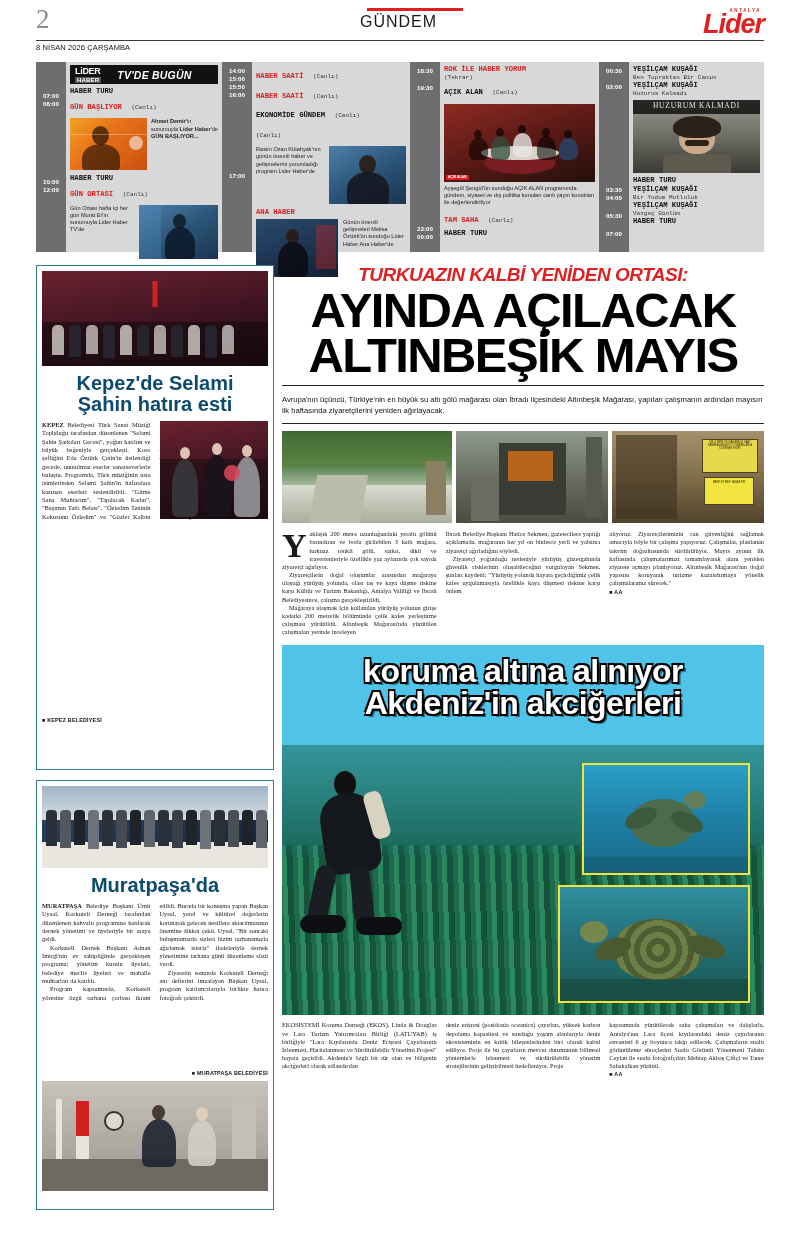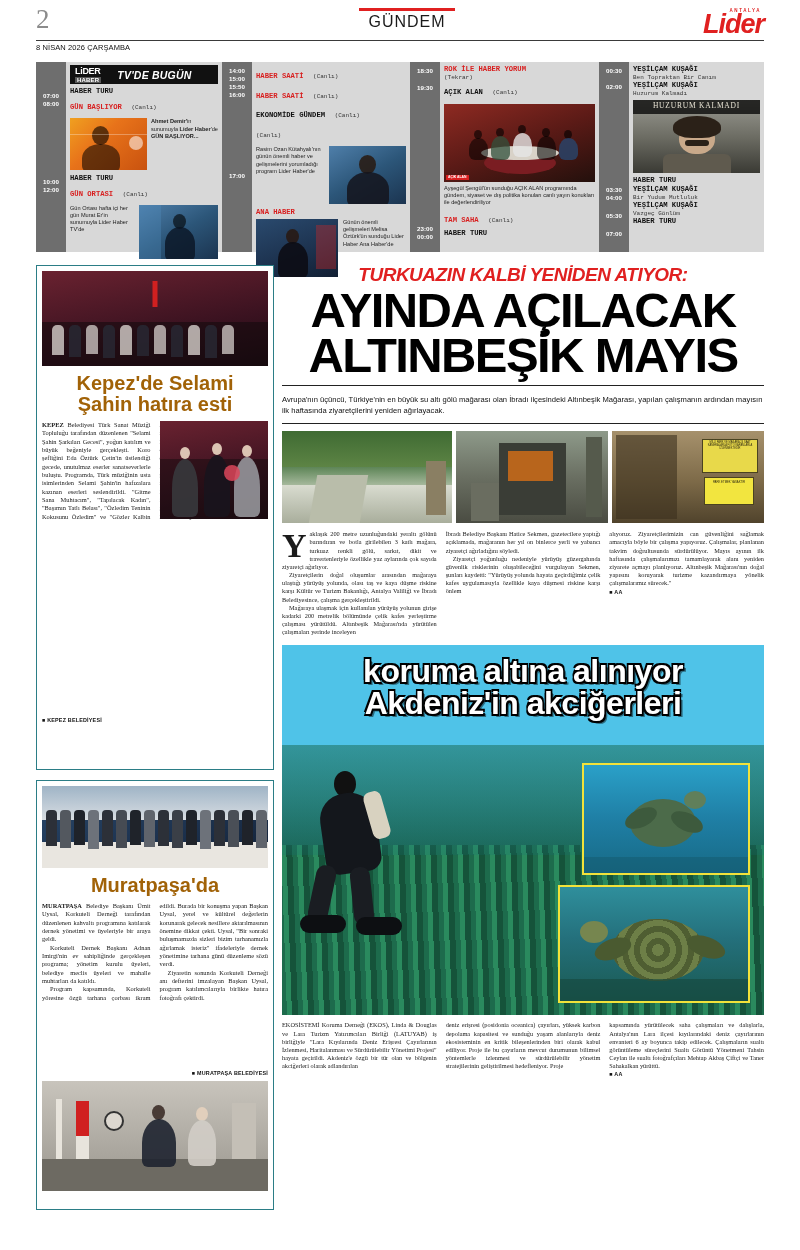--- a/index.html
+++ b/index.html
@@ -17,21 +17,21 @@
     position:absolute; left:36px; top:6px;
     font-family:"Liberation Serif", serif; font-size:27px; color:#8b8b8b;
     line-height:1;
   }
   .mast-rule { position:absolute; left:36px; top:40px; width:728px; height:1px; background:#3a3a3a; }
   .mast-date {
     position:absolute; left:36px; top:43px;
     font-family:"Liberation Sans", sans-serif; font-size:7.5px; color:#111;
     letter-spacing:0.1px;
   }
-  .section-wrap { position:absolute; left:352px; top:8px; width:110px; text-align:center; }
+  .section-wrap { position:absolute; left:360px; top:8px; width:110px; text-align:left; }
   .section-rule { width:96px; height:3px; background:#e02020; margin:0 auto 2px; }
   .section-title {
     font-family:"Liberation Sans", sans-serif; font-size:16px; color:#1a1a1a;
     letter-spacing:1px;
   }
   .mast-logo { position:absolute; right:36px; top:8px; text-align:right; }
   .mast-logo .tiny {
     font-family:"Liberation Sans", sans-serif; font-size:4.5px; color:#e02020;
     letter-spacing:1.6px; display:block; margin-right:3px; font-weight:bold;
   }
@@ -106,21 +106,21 @@
   
   .left-col { position:absolute; left:36px; top:265px; width:238px; }
   .right-col { position:absolute; left:282px; top:265px; width:482px; }
 
   .boxart { border:1px solid #2b7d86; background:#fff; padding:5px; margin-bottom:10px; }
 
   .art-photo { width:100%; position:relative; overflow:hidden; }
 
   .art-h {
     font-family:"Liberation Sans", sans-serif; font-weight:bold;
-    font-size:20px; line-height:1.05; color:#a16207; text-align:center;
+    font-size:20px; line-height:1.05; color:#0c4a6e; text-align:center;
     margin:7px 0 6px;
   }
   .cols2 {
     column-count:2; column-gap:9px; column-rule:0;
     font-family:"Liberation Serif", serif; font-size:6.4px; line-height:1.3;
     color:#1a1a1a; text-align:justify;
   }
   .cols2 p { text-indent:8px; margin:0; }
   .cols2 p.first { text-indent:0; }
   .cols2 b.lead { font-weight:bold; }
@@ -455,21 +455,21 @@
         <div class="silh" style="left:100px;top:38px;width:34px;height:48px;background:rgba(30,35,48,0.9);"></div>
         <div class="head-s" style="left:154px;top:26px;width:12px;height:14px;background:rgba(230,210,190,0.9);"></div>
         <div class="silh" style="left:146px;top:39px;width:28px;height:46px;background:rgba(210,205,198,0.9);"></div>
         <div style="position:absolute;left:190px;top:22px;width:24px;height:56px;background:#c4bfb6;"></div>
       </div>
     </div>
   </div>
 
   <div class="right-col">
 
-    <div class="kicker">TURKUAZIN KALBİ YENİDEN ATIYOR:</div>
+    <div class="kicker">TURKUAZIN KALBİ YENİDEN ORTASI:</div>
     <div class="hero-h">
       <div>AYINDA AÇILACAK</div>
       <div>ALTINBEŞİK MAYIS</div>
     </div>
     <div class="hero-rule"></div>
     <div class="hero-sub">Avrupa'nın üçüncü, Türkiye'nin en büyük su altı gölü mağarası olan İbradı ilçesindeki Altınbeşik Mağarası, yapılan çalışmanın ardından mayısın ilk haftasında ziyaretçilerini yeniden ağırlayacak.</div>
     <div class="hero-rule"></div>
 
     <div class="photo-row">
       <div style="flex:1.12;background:linear-gradient(180deg,#6d8a4e 0%,#4e7a48 35%,#cfd6c4 70%,#8fa07a 100%);">

